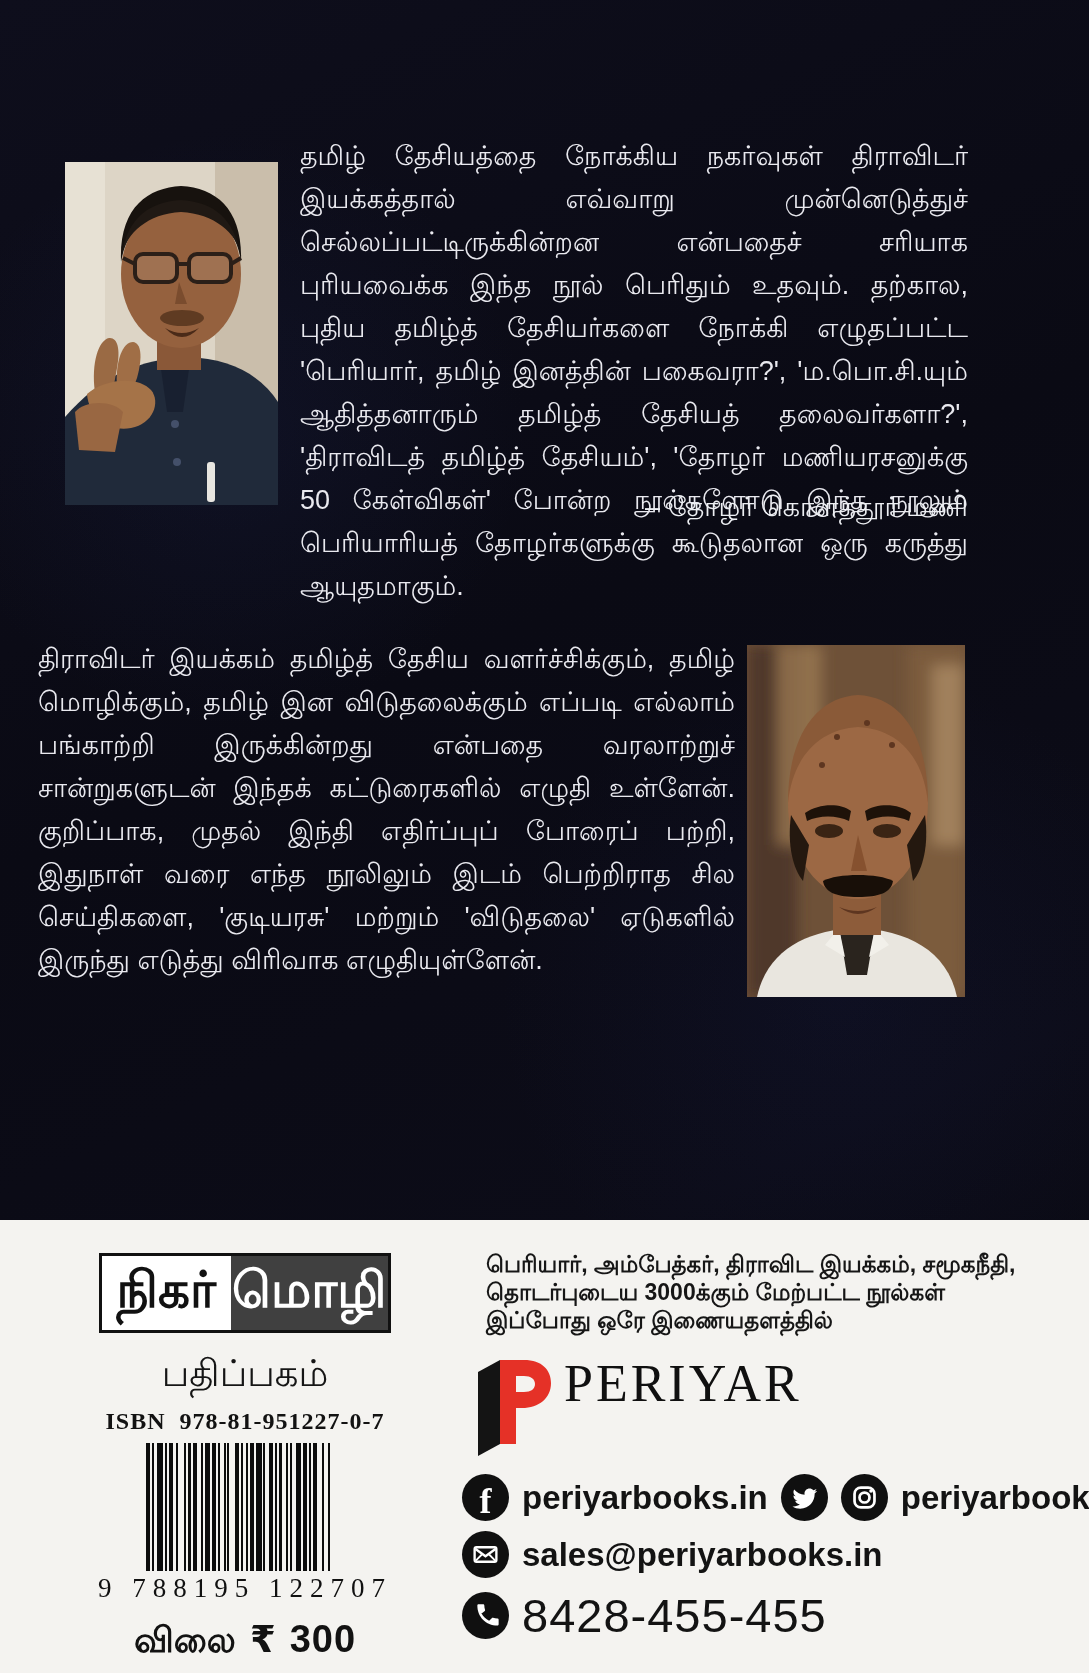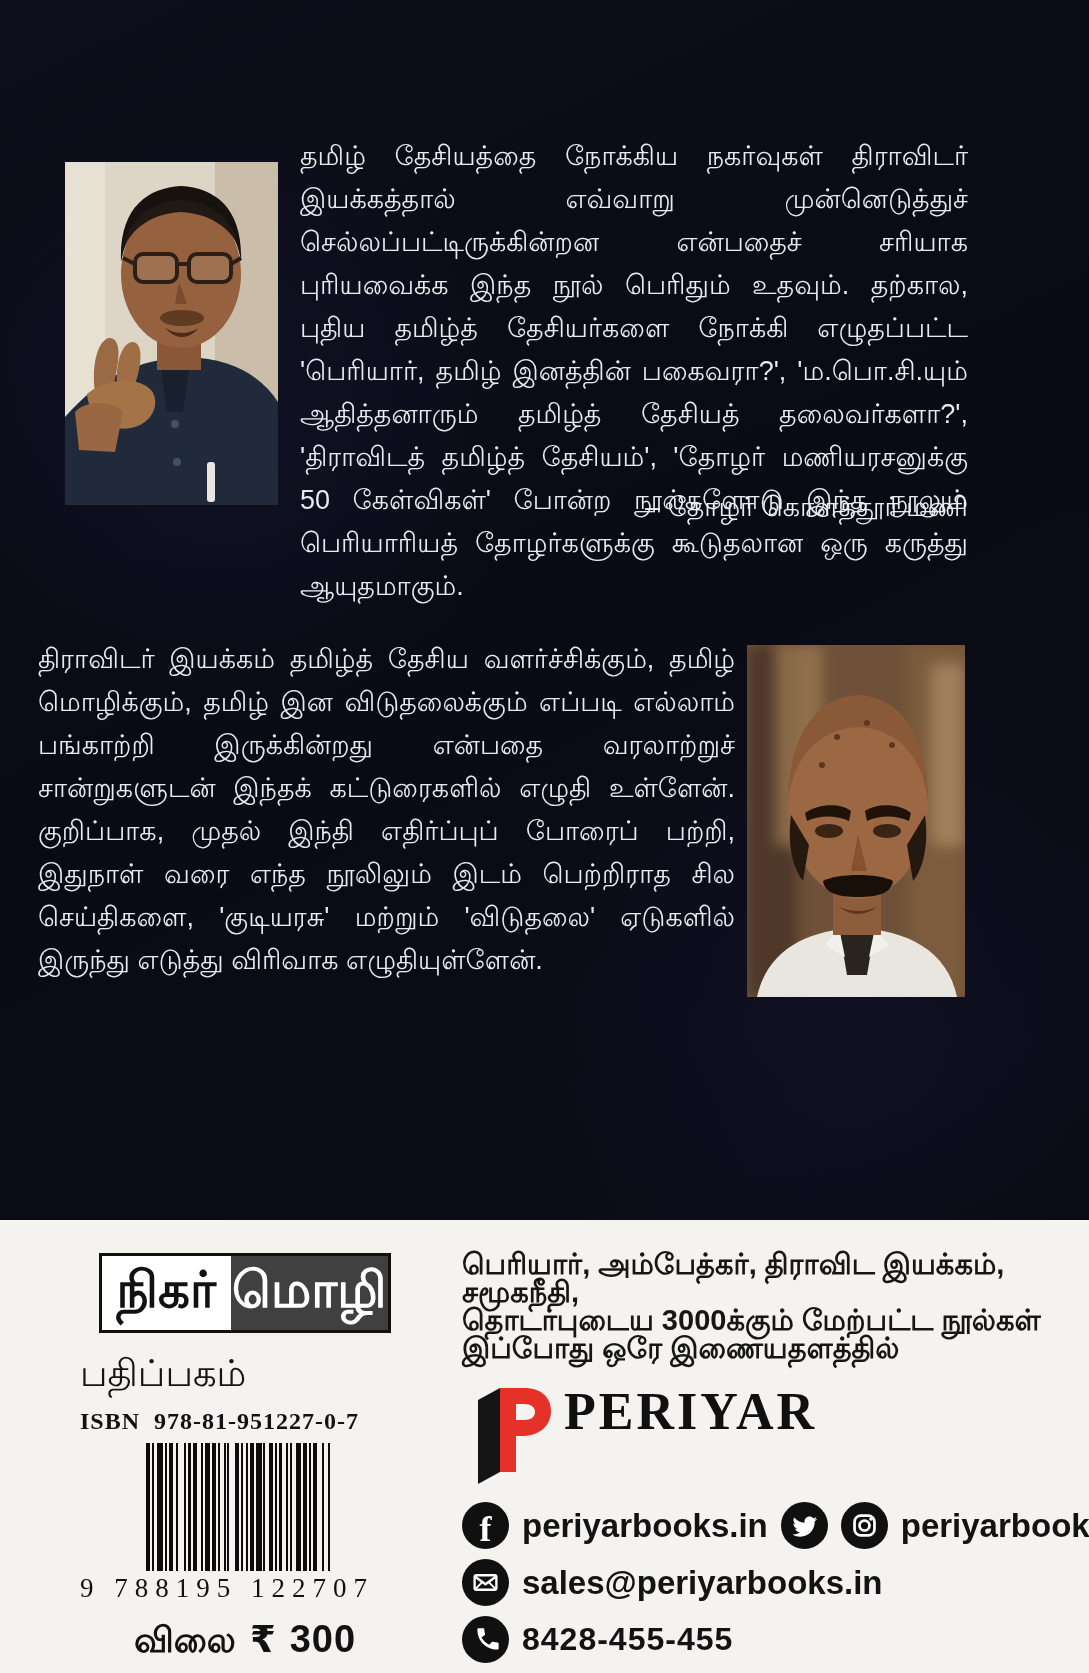--- a/index.html
+++ b/index.html
@@ -21,53 +21,53 @@
   .attr2{left:135px;top:950px;width:600px;}
 
   
   .photo{position:absolute;overflow:hidden;}
   .photo1{left:65px;top:162px;width:213px;height:343px;}
   .photo2{left:747px;top:645px;width:218px;height:352px;}
   .photo svg{display:block;width:100%;height:100%;}
 
   
   .panel{position:absolute;left:0;top:1220px;width:1089px;height:453px;background:#f4f3f0;color:#121212;}
-  .leftcol{position:absolute;left:80px;top:0;width:330px;text-align:left;}
+  .leftcol{position:absolute;left:80px;top:0;width:330px;text-align:center;}
   .logo-box{display:flex;width:292px;height:80px;margin:33px auto 0;border:3px solid #111;box-sizing:border-box;}
   .logo-a{flex:0 0 45%;background:#fff;color:#111;display:flex;align-items:center;justify-content:center;
           font-size:50px;font-weight:bold;}
   .logo-b{flex:1;background:#404040;color:#fff;display:flex;align-items:center;justify-content:center;
           font-size:50px;font-weight:bold;}
   .tagline{margin-top:20px;font-size:37px;color:#151515;}
   .isbn{margin-top:8px;font-family:"Liberation Serif","DejaVu Serif",serif;font-weight:bold;font-size:24px;letter-spacing:1px;}
   .isbn .lbl{margin-right:14px;}
   .barcode{width:198px;height:128px;margin:8px auto 0;display:flex;align-items:stretch;background:#f4f3f0;}
   .barcode span{display:block;height:100%;}
   .bc-digits{font-family:"Liberation Serif","DejaVu Serif",serif;font-size:27px;letter-spacing:7px;margin-top:2px;color:#111;}
   .price{margin-top:14px;font-size:35px;font-weight:bold;display:flex;align-items:baseline;justify-content:center;gap:14px;}
   .price .cur{font-size:37px;}
   .price .val{font-size:38px;letter-spacing:1px;}
 
   .rightcol{position:absolute;left:462px;top:0;width:580px;}
-  .desc{margin-top:30px;font-size:29px;font-weight:bold;line-height:28px;color:#161616;}
+  .desc{margin-top:30px;font-size:23px;font-weight:bold;line-height:28px;color:#161616;margin-left:24px;}
   .brand{display:flex;align-items:flex-start;margin-top:22px;margin-left:14px;}
   .p-mark{width:76px;height:100px;flex:0 0 auto;}
-  .brand-text{margin-left:12px;font-family:"Liberation Serif","DejaVu Serif",serif;font-weight:bold;color:#101010;}
+  .brand-text{margin-left:12px;font-family:"Liberation Serif","DejaVu Serif",serif;font-weight:normal;color:#101010;}
   .brand-top{font-size:52px;letter-spacing:3px;line-height:56px;}
   .brand-bottom{font-size:35px;letter-spacing:2px;line-height:36px;text-align:right;margin-right:4px;}
   .brand-bottom .dot{color:#e53127;}
   .social-row{display:flex;align-items:center;margin-top:10px;gap:13px;}
   .row-first{margin-top:18px;}
   .icon-circle{width:47px;height:47px;border-radius:50%;background:#101010;flex:0 0 auto;
                display:flex;align-items:center;justify-content:center;color:#fff;}
   .icon-circle svg{width:29px;height:29px;display:block;}
   .fb-glyph{font-family:"Liberation Serif","DejaVu Serif",serif;font-weight:bold;font-size:36px;line-height:1;
             transform:translateY(3px);}
   .handle{font-size:33px;font-weight:bold;color:#131313;letter-spacing:0;}
-  .phone-num{font-size:32px;font-weight:bold;letter-spacing:1px;}
+  .phone-num{font-size:47px;font-weight:normal;letter-spacing:1px;}
 </style>
 </head>
 <body>
 
 <div class="cover">
   <div class="speck1"></div>
   <div class="speck2"></div>
 
   <div class="photo photo1">
     <svg viewBox="0 0 213 343" preserveAspectRatio="none">

